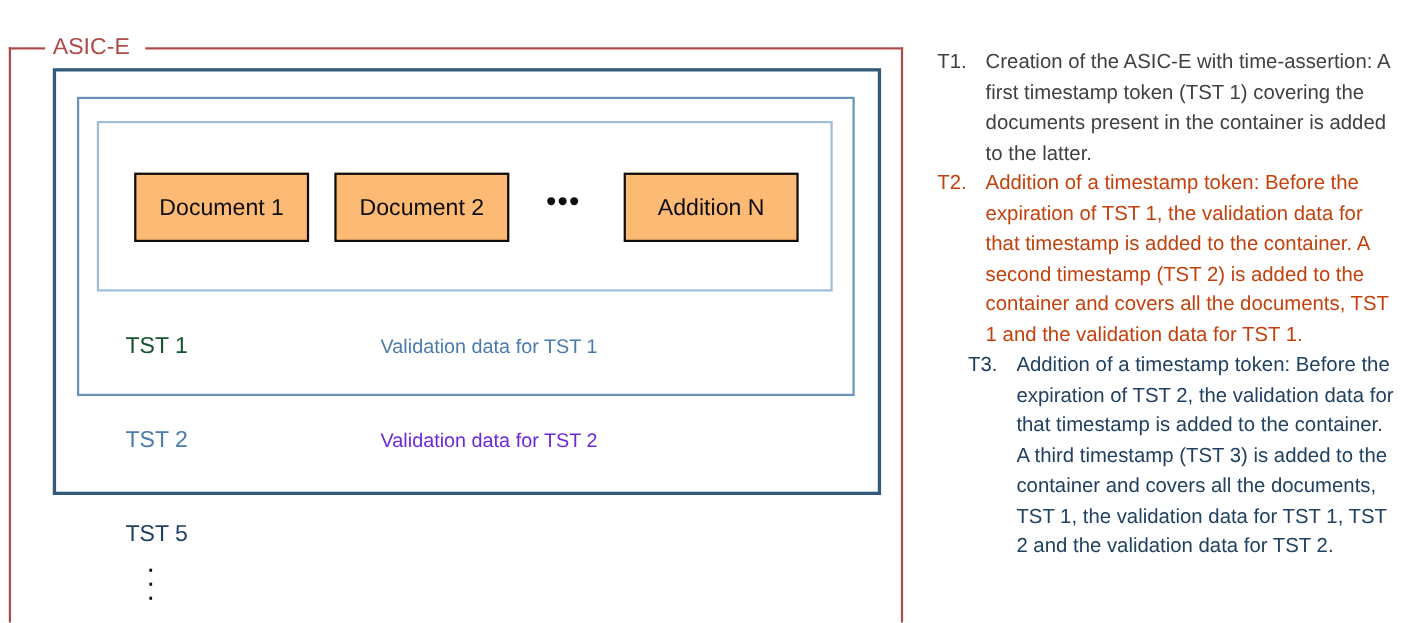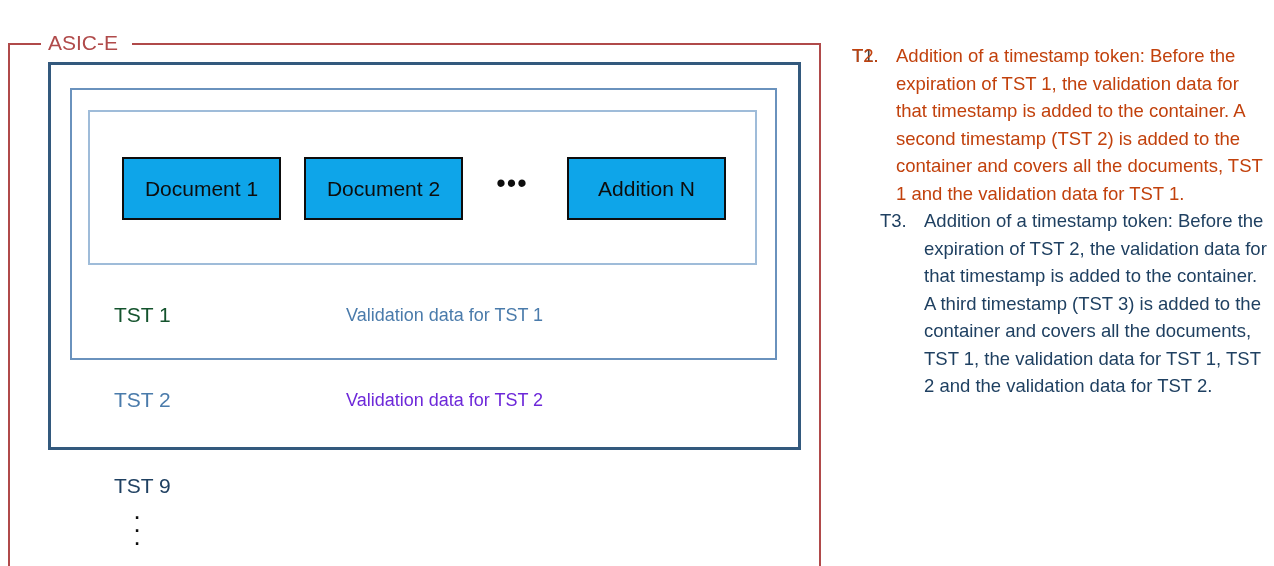--- a/index.html
+++ b/index.html
@@ -73,21 +73,21 @@
   #box-docs {              
     left: 88px; top: 84px;
     width: 665px; height: 151px;
     border: 2px solid #9fbcd9;
   }
 
   
   .doc-card {
     position: absolute;
     border: 2px solid #0d0d0d;
-    background: #0ea5e9;
+    background: #fdba74;
     display: flex;
     align-items: center;
     justify-content: center;
     font-size: 21px;
     color: #0d0d0d;
     white-space: nowrap;
   }
   #doc-1 { left: 122px; top: 131px; width: 155px; height: 59px; }
   #doc-2 { left: 304px; top: 131px; width: 155px; height: 59px; }
   #doc-n { left: 567px; top: 131px; width: 155px; height: 59px; }
@@ -192,34 +192,35 @@
     <div class="tst-label tone-faint">TST 1</div>
     <div class="tst-validation tone-mid">Validation data for TST 1</div>
   </div>
 
   <div class="tst-row" id="row-tst2">
     <div class="tst-label tone-mid">TST 2</div>
     <div class="tst-validation tone-strong">Validation data for TST 2</div>
   </div>
 
   <div class="tst-row" id="row-tst3">
-    <div class="tst-label tone-dark">TST 9</div>
+    <div class="tst-label tone-dark">TST 5</div>
   </div>
 
   <div id="vertical-dots">
     <span>·</span>
     <span>·</span>
     <span>·</span>
   </div>
 </div>
 
 <div id="steps">
 
   <div class="step step-t1">
     <span class="step-marker">T1.</span>
+    <span class="step-text">Creation of the ASIC-E with time-assertion: A first timestamp token (TST 1) covering the documents present in the container is added to the latter.</span>
   </div>
 
   <div class="step step-t2">
     <span class="step-marker">T2.</span>
     <span class="step-text">Addition of a timestamp token: Before the expiration of TST 1, the validation data for that timestamp is added to the container. A second timestamp (TST 2) is added to the container and covers all the documents, TST 1 and the validation data for TST 1.</span>
   </div>
 
   <div class="step step-t3">
     <span class="step-marker">T3.</span>
     <span class="step-text">Addition of a timestamp token: Before the expiration of TST 2, the validation data for that timestamp is added to the container. A third timestamp (TST 3) is added to the container and covers all the documents, TST 1, the validation data for TST 1, TST 2 and the validation data for TST 2.</span>

